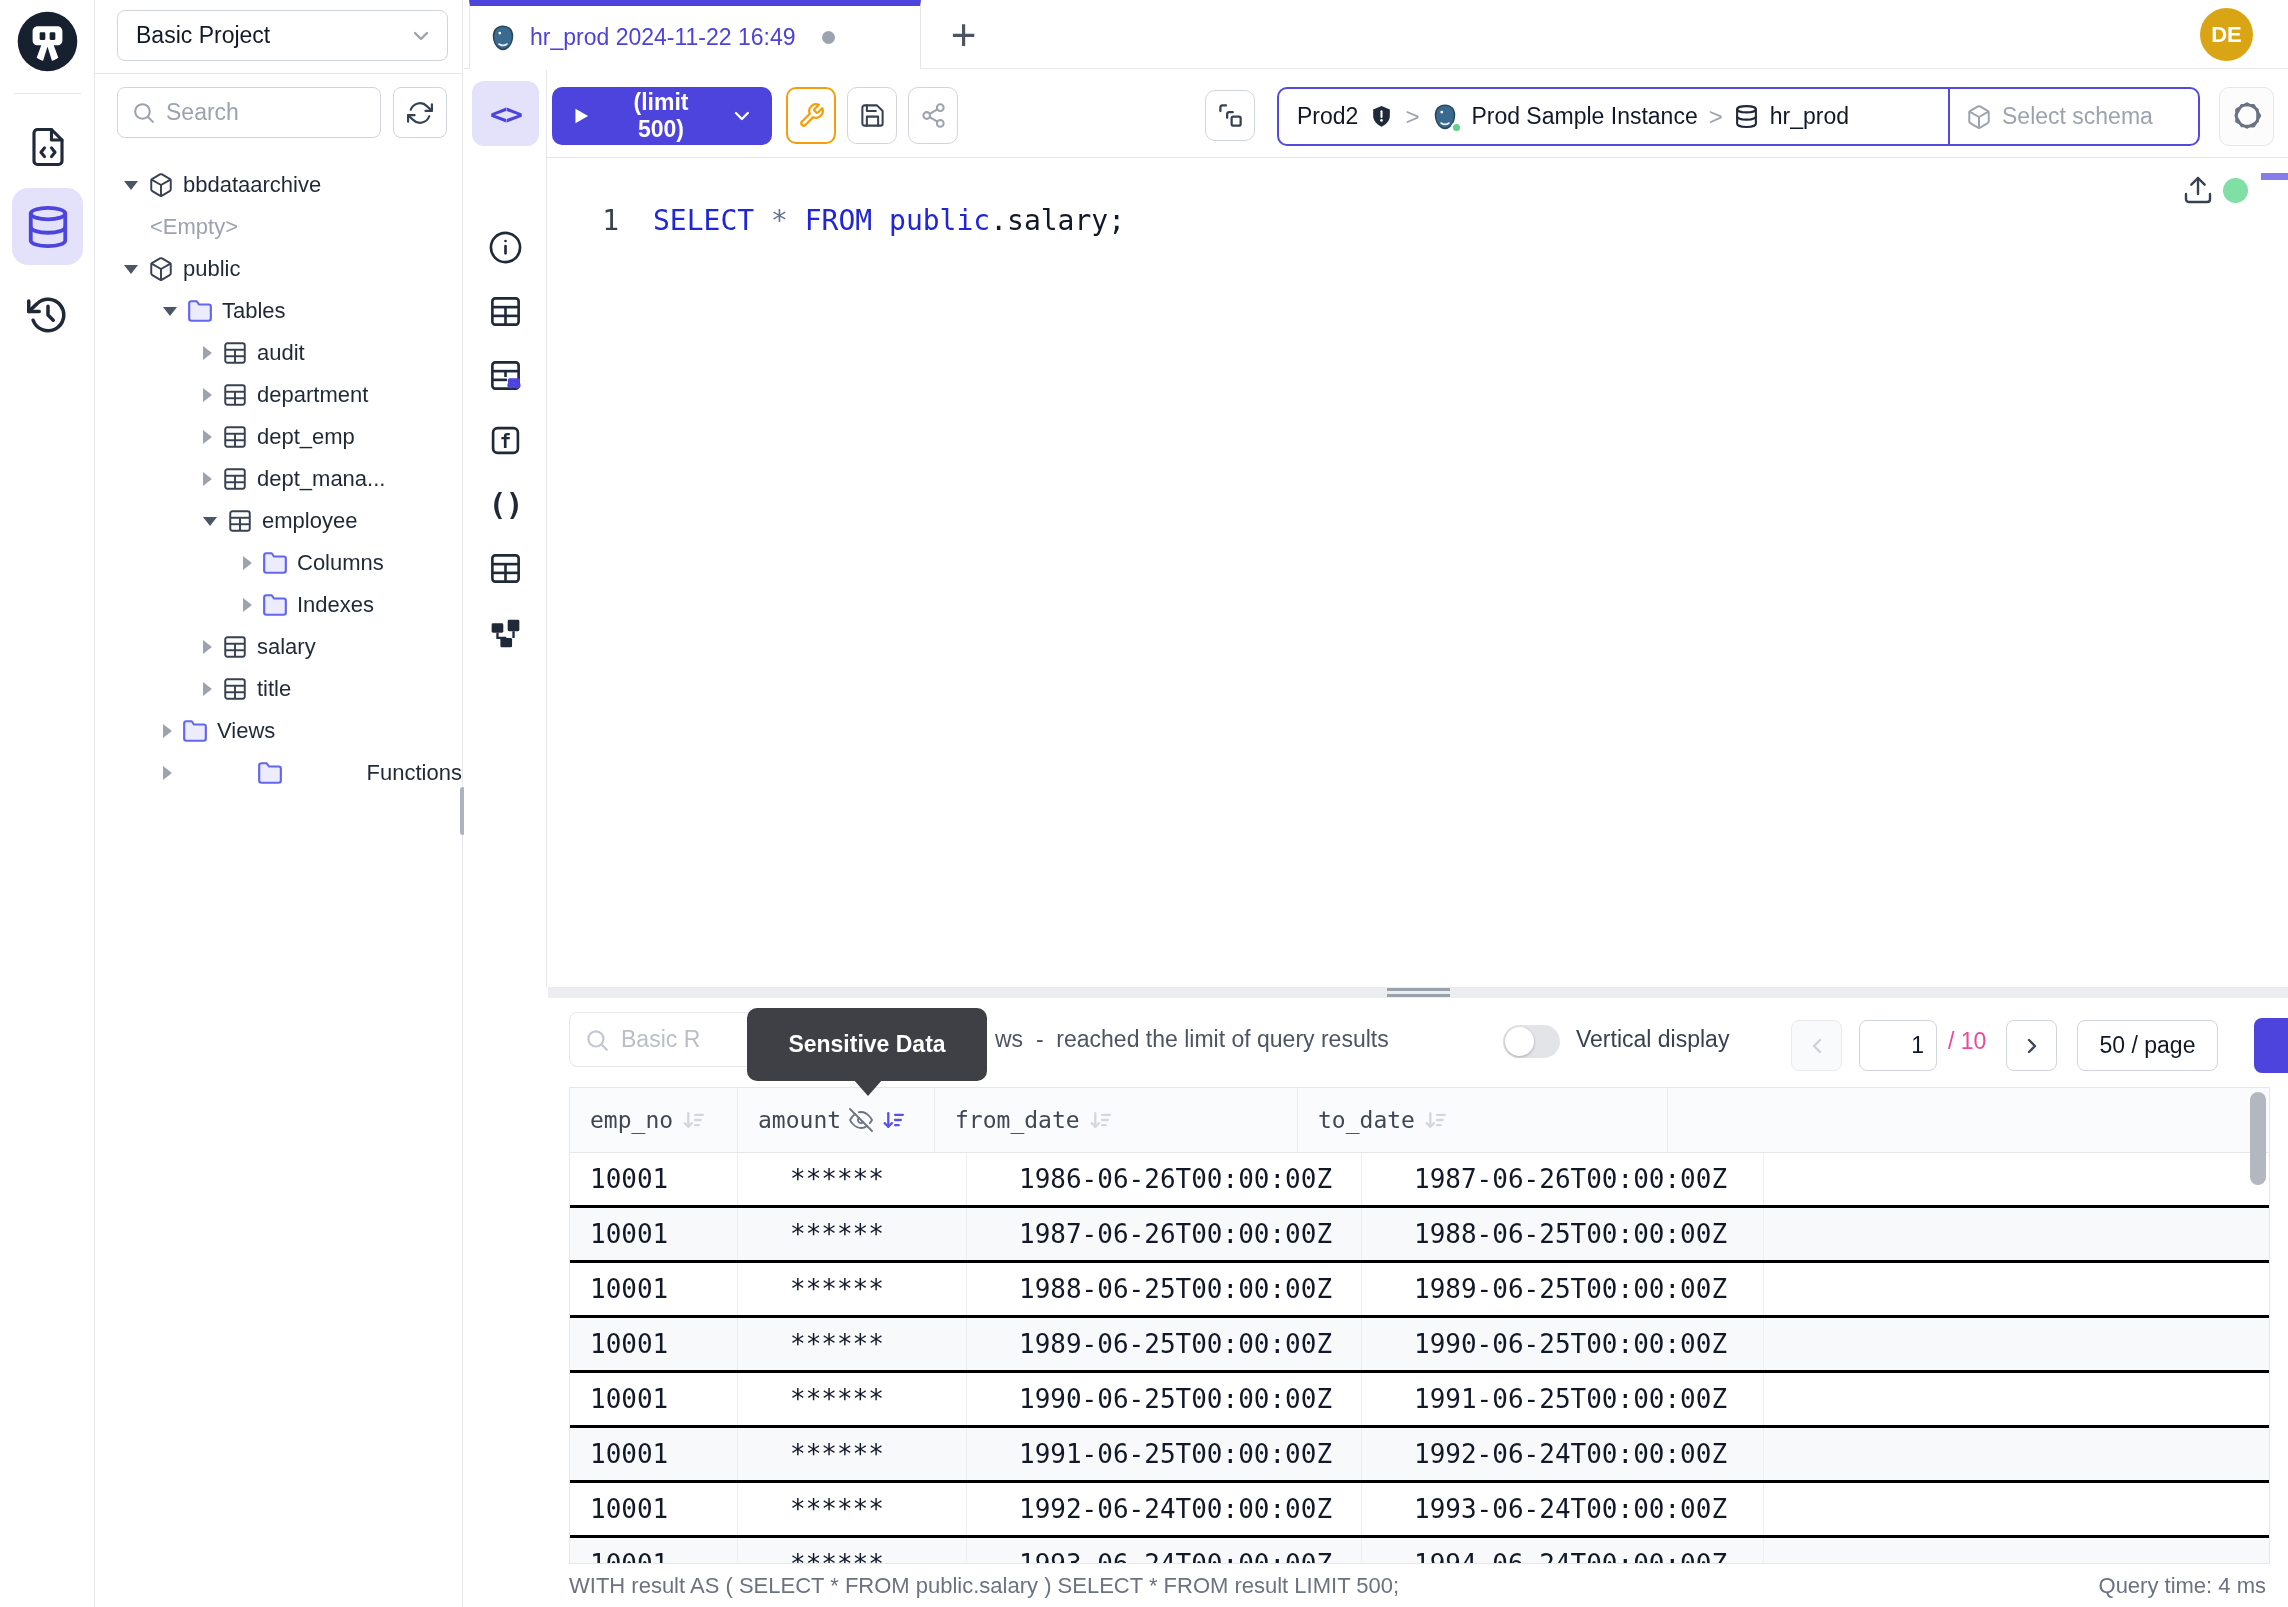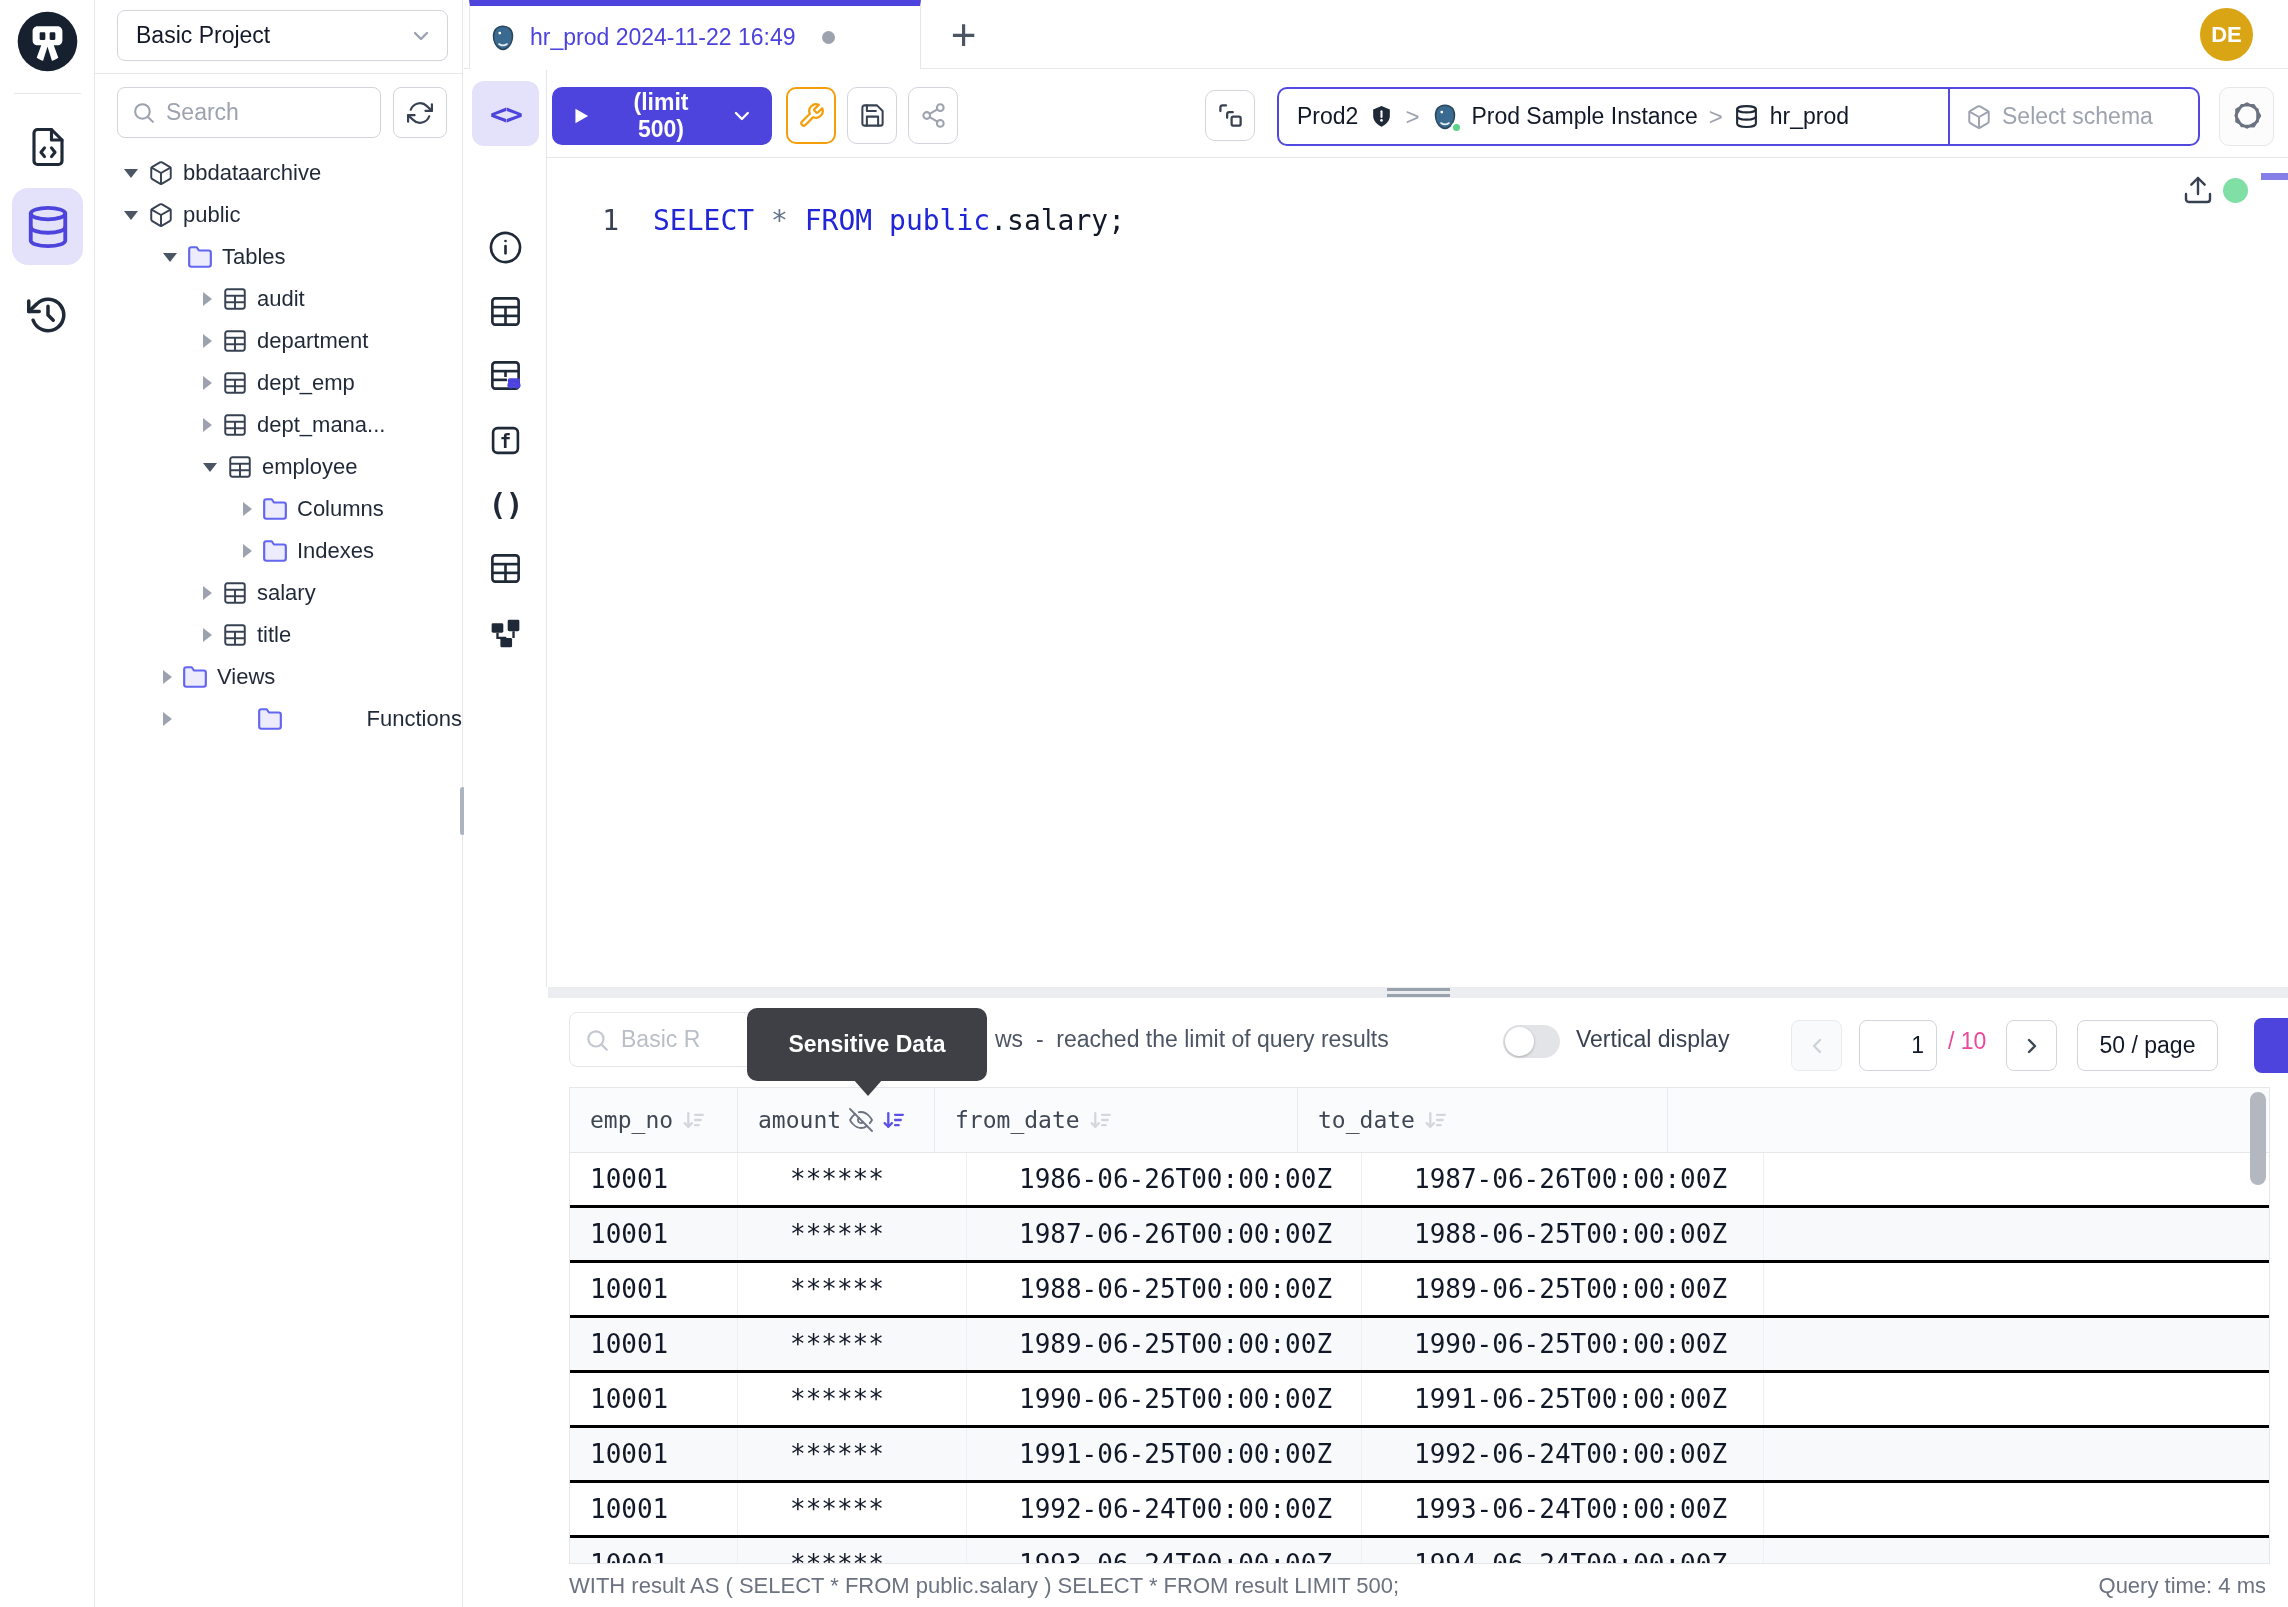--- a/index.html
+++ b/index.html
@@ -20,21 +20,21 @@
   
   .sidebar { position:absolute; left:95px; top:0; width:368px; height:100%; background:#fff; border-right:1px solid #e5e7eb; }
   .proj-select { position:absolute; left:22px; top:10px; width:331px; height:51px; border:1.5px solid #d1d5db; border-radius:8px; display:flex; align-items:center; justify-content:space-between; padding:0 14px 0 18px; font-size:23px; color:#111827; }
   .proj-select svg { width:24px; height:24px; color:#9ca3af; }
   .side-div { position:absolute; left:0; top:73px; width:100%; height:1px; background:#e5e7eb; }
   .search-box { position:absolute; left:22px; top:87px; width:264px; height:51px; border:1.5px solid #d1d5db; border-radius:8px; display:flex; align-items:center; gap:10px; padding:0 13px; }
   .search-box svg { width:25px; height:25px; color:#9ca3af; }
   .search-box .ph { font-size:23px; color:#9ca3af; }
   .refresh-btn { position:absolute; left:298px; top:87px; width:54px; height:51px; border:1.5px solid #d1d5db; border-radius:8px; display:flex; align-items:center; justify-content:center; color:#374151; background:#fff; }
   .refresh-btn svg { width:26px; height:26px; }
-  .tree { position:absolute; left:0; top:152px; right:0; }
+  .tree { position:absolute; left:0; top:164px; right:0; }
   .tree-row { height:42px; display:flex; align-items:center; font-size:22px; color:#1f2937; }
   .tree-row.empty { color:#9ca3af; }
   .caret { width:0; height:0; margin-right:10px; flex:0 0 auto; }
   .caret.down { border-left:7px solid transparent; border-right:7px solid transparent; border-top:9px solid #4b5563; }
   .caret.right { border-top:7px solid transparent; border-bottom:7px solid transparent; border-left:9px solid #9ca3af; }
   .tree-icon { width:26px; height:26px; margin-right:9px; flex:0 0 auto; color:#374151; }
   .resize-handle { position:absolute; right:-3px; top:787px; width:5px; height:48px; border-radius:3px; background:#aeb4bf; }
 
   
   .tabbar { position:absolute; left:464px; top:0; width:1825px; height:69px; background:#fff; border-bottom:1px solid #e5e7eb; }
@@ -319,20 +319,23 @@
         </svg>
     </button>
     <div class="tree">
         <div class="tree-row" style="padding-left: 29px;">
           <span class="caret down"></span>
           <svg class="ic tree-icon" viewBox="0 0 26 26" width="26" height="26">
             <use href="#i-cube"></use>
           </svg>
           <span class="tree-label">bbdataarchive</span>
         </div>
+        <div class="tree-row empty" style="padding-left: 55px;">
+          <span class="tree-label">&lt;Empty&gt;</span>
+        </div>
         <div class="tree-row" style="padding-left: 29px;">
           <span class="caret down"></span>
           <svg class="ic tree-icon" viewBox="0 0 26 26" width="26" height="26">
             <use href="#i-cube"></use>
           </svg>
           <span class="tree-label">public</span>
         </div>
         <div class="tree-row" style="padding-left: 68px;">
           <span class="caret down"></span>
           <svg class="ic tree-icon" viewBox="0 0 26 26" width="26" height="26">

